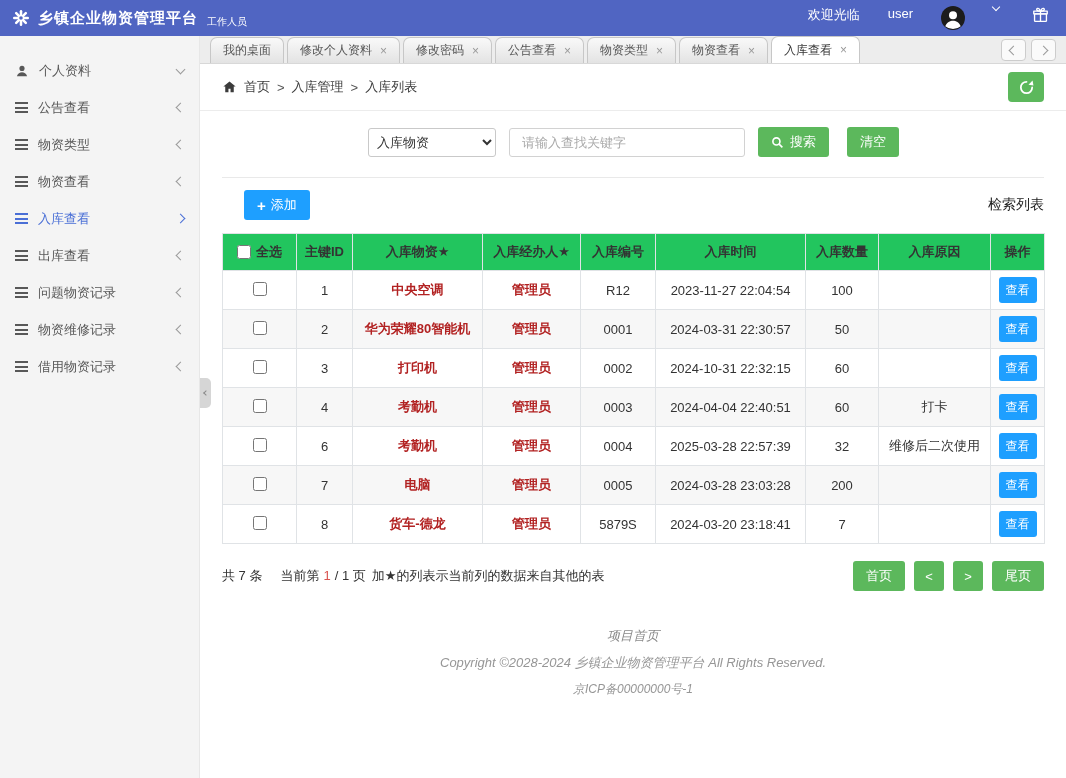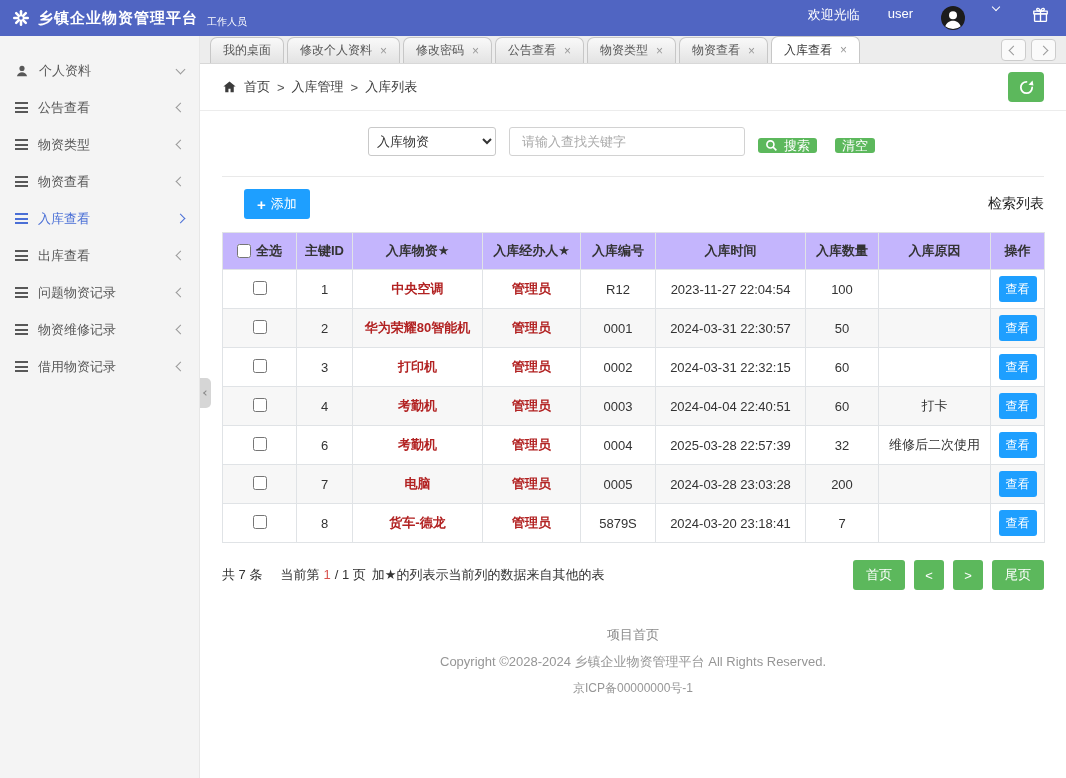--- a/index.html
+++ b/index.html
@@ -53,54 +53,54 @@
   .crumb { color:#3c3c3c; text-decoration:none; cursor:pointer; }
   .crumb.current { cursor:default; }
   .sep { color:#555; }
   .btn-refresh { position:absolute; right:22px; top:8px; width:36px; height:30px; background:#5cb85c; border:none; border-radius:4px; display:flex; align-items:center; justify-content:center; cursor:pointer; }
 
   
   .searchrow { display:flex; align-items:center; margin:16px 0 0 168px; }
   .search-select { width:128px; height:29px; border:1px solid #c9c9c9; border-radius:3px; font-size:13px; color:#333; background:#fff; padding:0 4px; }
   .search-input { width:236px; height:29px; border:1px solid #d2d2d2; border-radius:3px; font-size:13px; padding:0 12px; margin-left:13px; color:#333; }
   .search-input::placeholder { color:#aaa; }
-  .btn-green { height:15px; background:#5cb85c; color:#fff; border:none; border-radius:3px; font-size:13px; display:inline-flex; align-items:center; gap:6px; cursor:pointer; padding:0 7px;margin-top:8px; }
+  .btn-green { height:30px; background:#5cb85c; color:#fff; border:none; border-radius:3px; font-size:13px; display:inline-flex; align-items:center; gap:6px; cursor:pointer; padding:0 13px; }
   .btn-search { margin-left:13px; }
   .btn-clear { margin-left:18px; }
 
   
   .panel { margin:20px 22px 0; border-top:1px solid #e9e9e9; padding-top:12px; }
   .panel-head { display:flex; align-items:center; }
   .btn-add { height:30px; background:#1e9fff; color:#fff; border:none; border-radius:3px; font-size:13px; display:inline-flex; align-items:center; gap:5px; cursor:pointer; padding:0 13px; margin-left:22px; }
   .btn-add .plus::before { content:"+"; font-size:15px; font-weight:bold; }
   .panel-title { margin-left:auto; font-size:14px; color:#222; }
 
   
   table.grid { width:100%; border-collapse:collapse; margin-top:13px; font-size:13px; color:#333; table-layout:fixed; }
   .grid th, .grid td { border:1px solid #e0e3e6; text-align:center; padding:0 6px; overflow:hidden; }
-  .grid th { height:37px; font-weight:bold; background:#c4b5fd; }
+  .grid th { height:37px; font-weight:bold; background:#22c55e; }
   .grid td { height:39px; }
   .grid tbody tr:nth-child(even) { background:#f7f7f7; }
   .selall { display:inline-flex; align-items:center; gap:5px; cursor:pointer; }
   input[type="checkbox"] { width:14px; height:14px; cursor:pointer; }
   .red-link { color:#b22222; font-weight:bold; text-decoration:none; cursor:pointer; }
   .btn-view { width:38px; height:26px; background:#1e9fff; color:#fff; border:none; border-radius:3px; font-size:12px; cursor:pointer; }
 
   
   .pagerow { display:flex; align-items:center; margin-top:17px; font-size:13px; color:#333; }
   .pg-total { margin-right:18px; }
   .pg-cur { color:#d9534f; margin:0 4px; }
   .pg-note { margin-left:6px; }
   .pg-btns { margin-left:auto; display:flex; gap:9px; }
   .pbtn { min-width:30px; height:30px; background:#5cb85c; color:#fff; border:none; border-radius:3px; font-size:13px; padding:0 13px; cursor:pointer; }
   .pbtn.sm { padding:0 10px; }
 
   
   .sitefoot { margin-top:36px; text-align:center; color:#969696; font-size:13px; }
-  .sitefoot > div { margin-bottom:9px; }
+  .sitefoot > div { margin-bottom:9px;font-style:italic; }
   .sitefoot a { color:#8a8a8a; text-decoration:none; cursor:pointer; }
   .sitefoot .icp { font-size:12px; }
 </style>
 </head>
 <body>
 
 <div class="screen">
 
   <header class="topbar">
     <div class="brand">
@@ -336,21 +336,21 @@
             <td>50</td>
             <td></td>
             <td><button class="btn-view">查看</button></td>
           </tr>
           <tr>
             <td><input type="checkbox" style=""></td>
             <td>3</td>
             <td><a class="red-link">打印机</a></td>
             <td><a class="red-link">管理员</a></td>
             <td>0002</td>
-            <td>2024-03-31 22:32:15</td>
+            <td>2024-10-31 22:32:15</td>
             <td>60</td>
             <td></td>
             <td><button class="btn-view">查看</button></td>
           </tr>
           <tr>
             <td><input type="checkbox" style=""></td>
             <td>4</td>
             <td><a class="red-link">考勤机</a></td>
             <td><a class="red-link">管理员</a></td>
             <td>0003</td>

